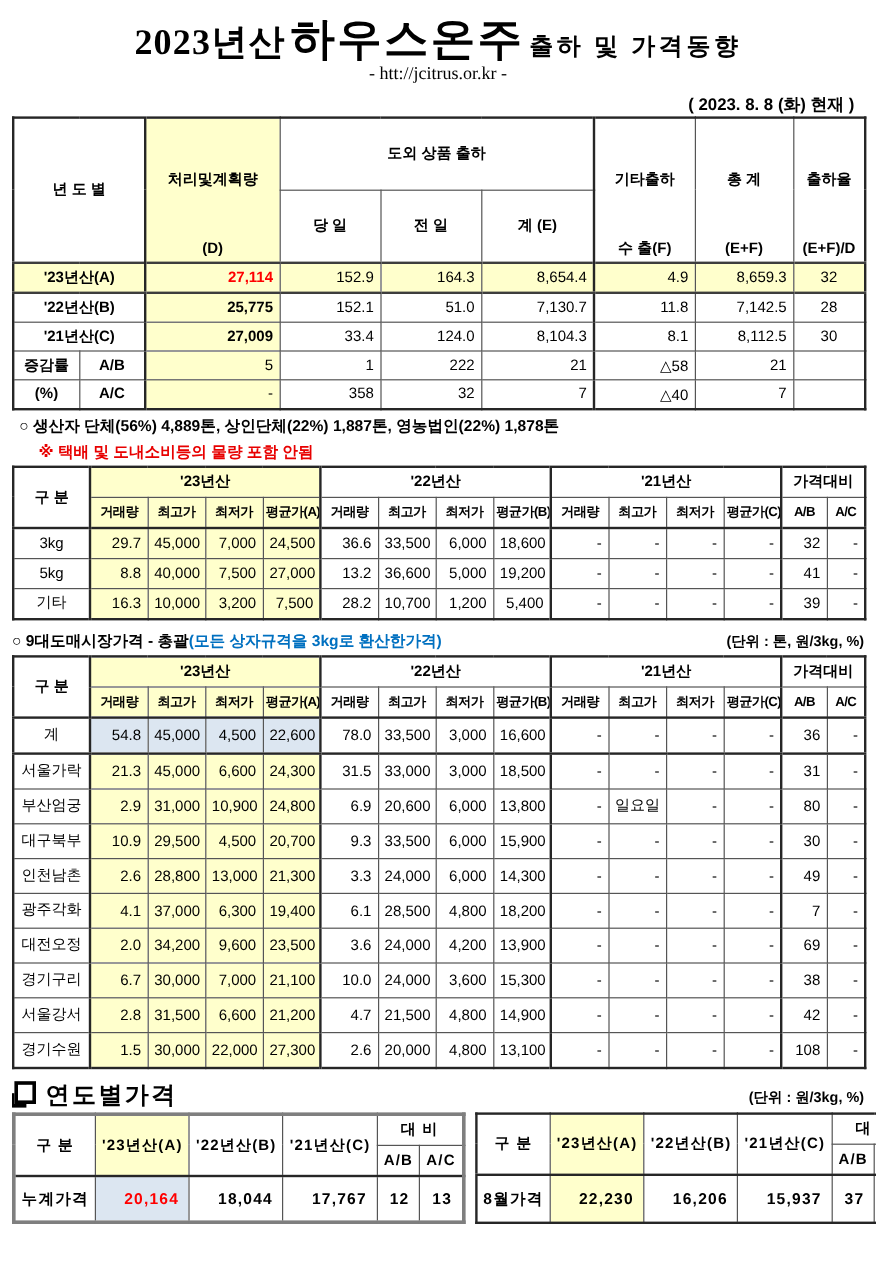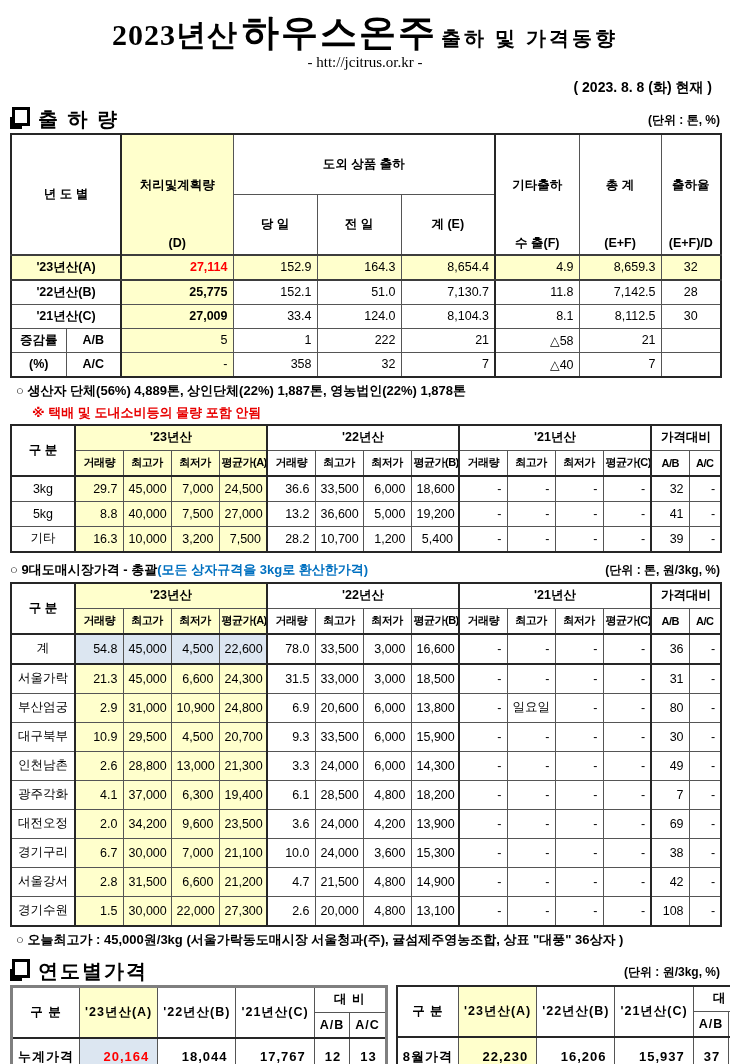--- a/index.html
+++ b/index.html
@@ -74,25 +74,20 @@
 <div class="page">
 
   <div class="doc-title">
     <span class="t-year">2023년산</span>
     <span class="t-main">하우스온주</span>
     <span class="t-rest">출하 및 가격동향</span>
   </div>
   <div class="doc-url">- htt://jcitrus.or.kr -</div>
   <div class="doc-date">( 2023.  8.  8 (화) 현재 )</div>
 
-  <div class="sec-head">
-    <span class="sq-icon"></span>
-    <span class="sec-title">출 하 량</span>
-    <span class="unit">(단위 : 톤, %)</span>
-  </div>
 
   <table class="tbl t-ship">
     <colgroup>
       <col style="width:55px">
         <col style="width:55px">
         <col style="width:112px">
       <col style="width:84px">
         <col style="width:84px">
         <col style="width:94px">
       <col style="width:84px">
@@ -502,21 +497,20 @@
           <td class="num grp">-</td>
           <td class="num">-</td>
           <td class="num">-</td>
           <td class="num">-</td>
           <td class="num grp dotr">108</td>
           <td class="num dotl">-</td>
         </tr>
       </tbody>
   </table>
 
-  <div class="plain-note">○ 오늘최고가 : 45,000원/3kg (서울가락동도매시장 서울청과(주), 귤섬제주영농조합, 상표 "대풍" 36상자 )</div>
 
   <div class="sec-head">
     <span class="sq-icon"></span>
     <span class="sec-title">연도별가격</span>
     <span class="unit">(단위 : 원/3kg, %)</span>
   </div>
 
   <div class="year-wrap">
     <table class="tbl t-year left">
       <colgroup>

